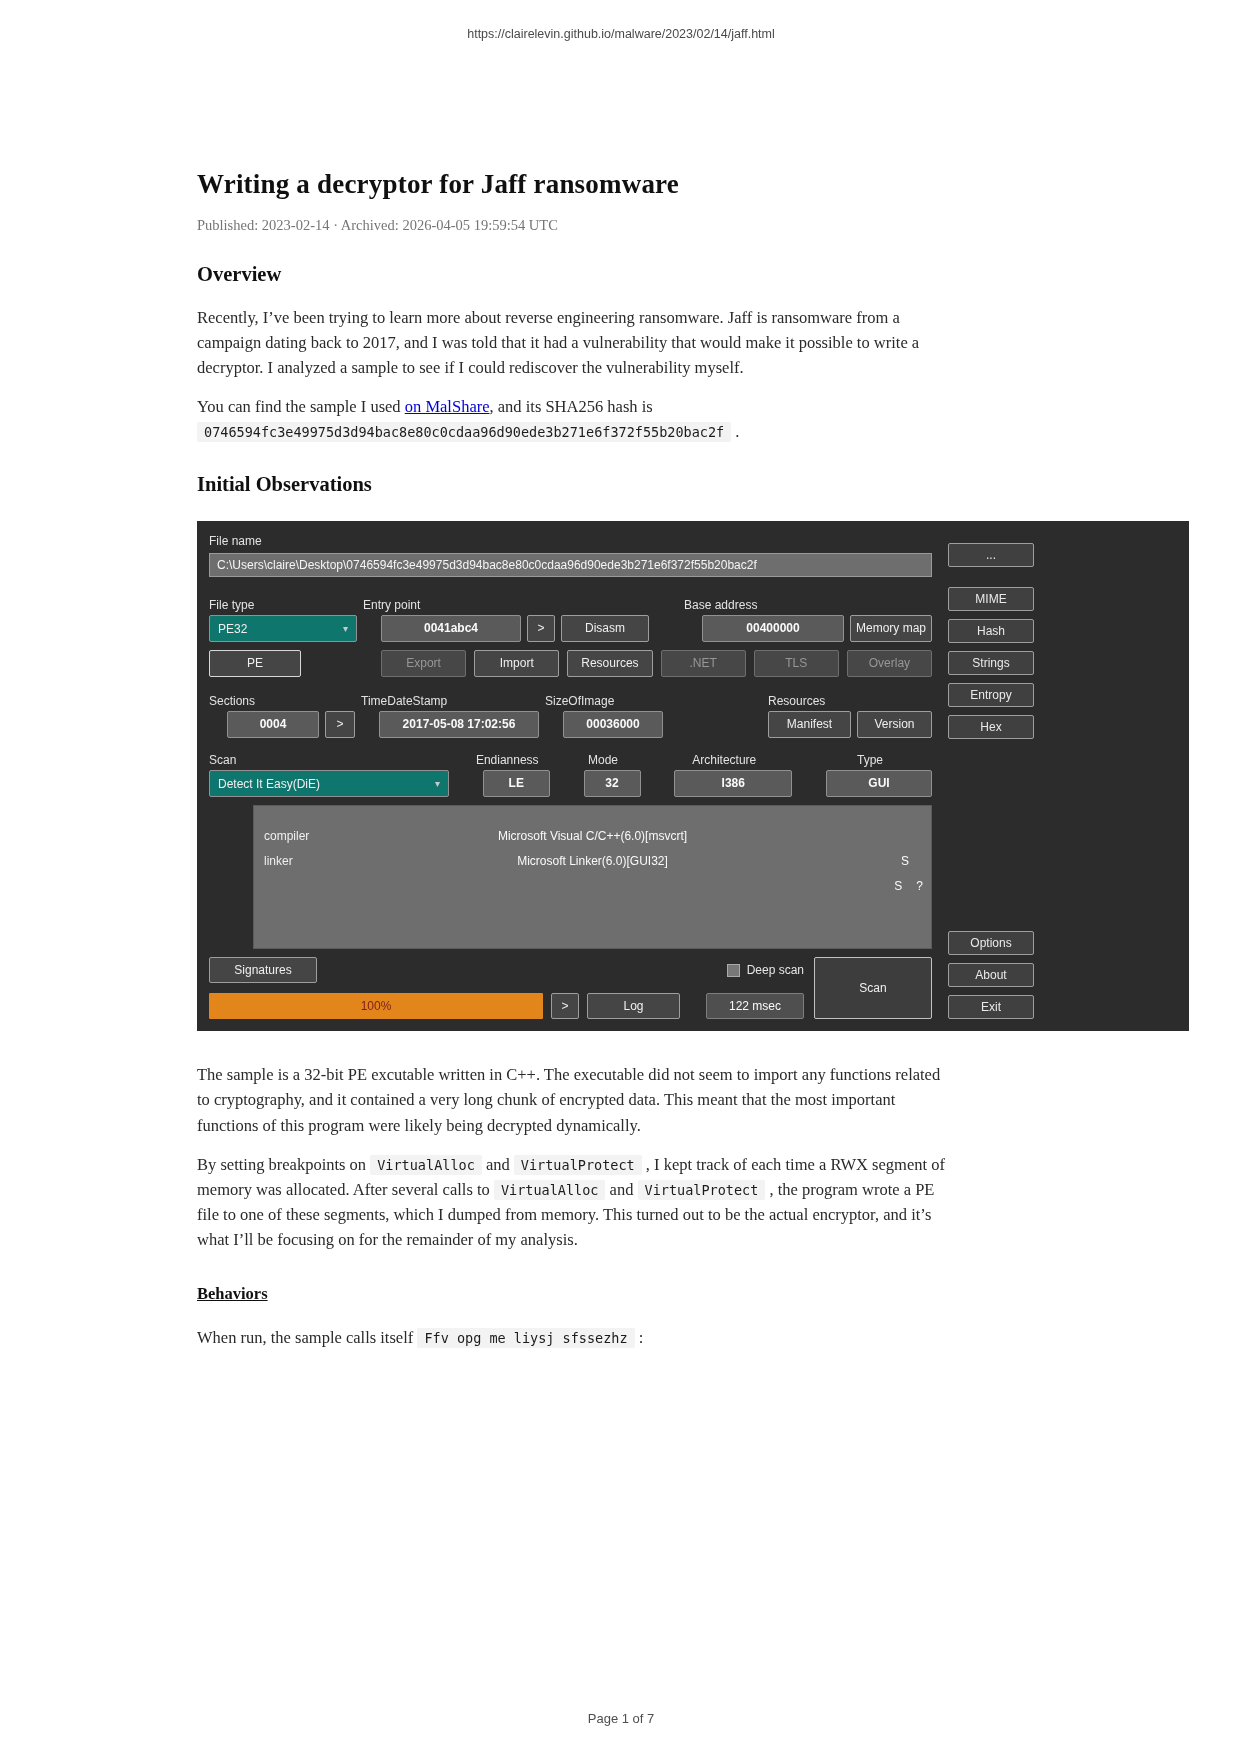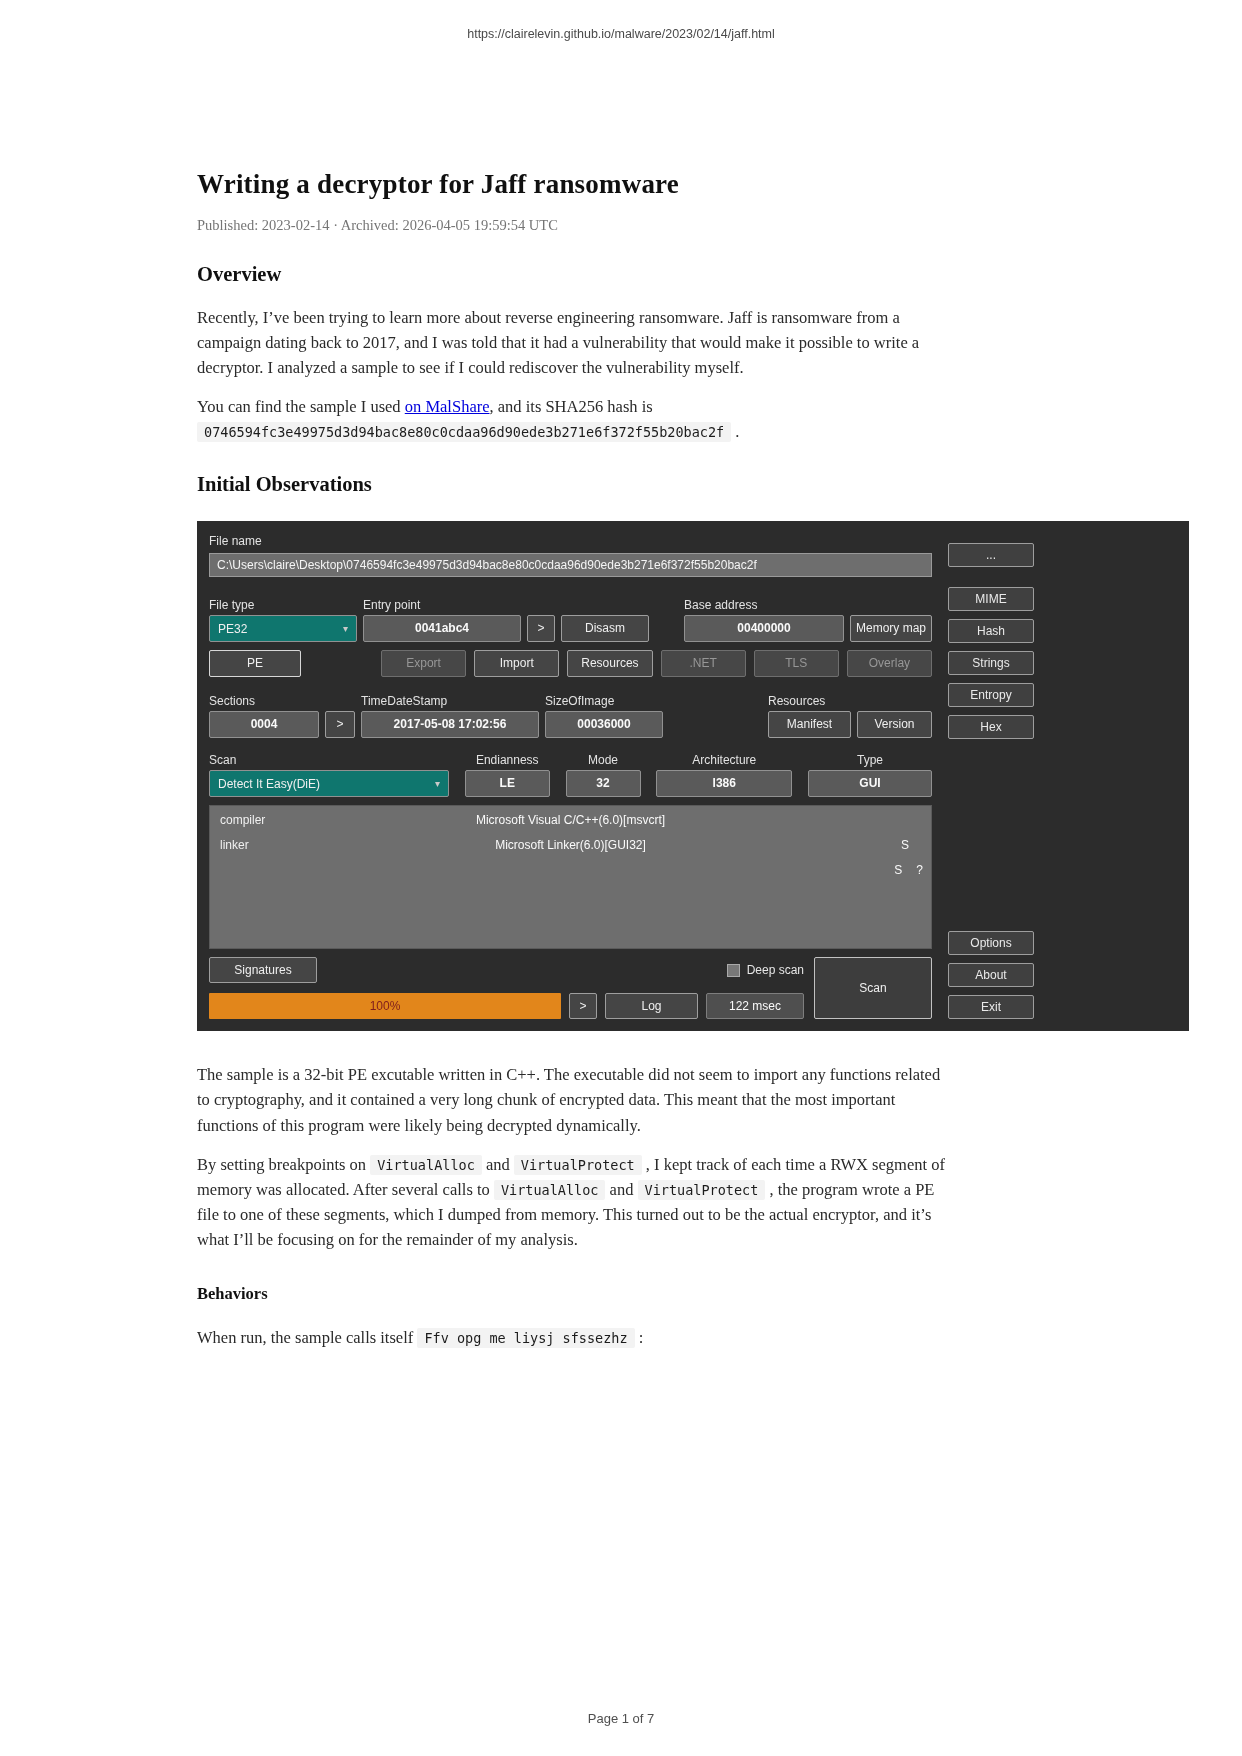--- a/index.html
+++ b/index.html
@@ -15,21 +15,21 @@
   }
   .ftr {
     position:absolute; bottom:30px; left:0; width:100%; text-align:center;
     font-family:"Liberation Sans", sans-serif; font-size:13px; color:#4f4f4f;
   }
   
   .main { margin-left:197px; width:860px; }
   h1.title { margin-top:128px; font-size:27px; font-weight:bold; color:#101010; letter-spacing:.2px; }
   .meta { margin-top:17px; font-size:14.5px; color:#757575; }
   h2.h2 { margin-top:29px; font-size:20.5px; font-weight:bold; color:#101010; }
-  h3.h3 { margin-top:32px; font-size:16.5px; font-weight:bold; color:#101010; }
+  h3.h3 { margin-top:32px; font-size:16.5px; font-weight:bold; color:#101010;text-decoration:underline; }
   p.body { margin-top:19px; width:755px; font-size:16.5px; line-height:1.52; color:#2a2a2a; }
   p.body + p.body { margin-top:14px; }
   a.lnk { color:#0000dd; text-decoration:underline; cursor:pointer; }
   code.inl {
     font-family:"DejaVu Sans Mono", monospace; font-size:13.5px; color:#1c1c1c;
     background:#f3f3f3; padding:2px 7px; border-radius:2px; white-space:nowrap;
   }
   
   .die {
     margin-top:25px; width:992px; height:510px; background:#2c2c2c;
@@ -44,21 +44,21 @@
     border:1px solid #9a9a9a; color:#f5f5f5; padding:0 7px; font-size:12px;
     white-space:nowrap; overflow:hidden;
   }
   .dbtn {
     height:27px; line-height:25px; background:#454545; border:1px solid #9e9e9e;
     border-radius:2px; text-align:center; color:#efefef; white-space:nowrap; overflow:hidden;
   }
   .dbtn.dis { color:#979797; border-color:#6e6e6e; background:#474747; }
   .dval {
     height:27px; line-height:25px; background:#5a5a5a; border:1px solid #919191;
-    border-radius:2px; text-align:center; font-weight:bold; color:#fafafa; white-space:nowrap;
+    border-radius:2px; text-align:center; font-weight:bold; color:#fafafa; white-space:nowrap;margin-left:18px;
   }
   .ddd {
     height:27px; background:#0f766e; border:1px solid #919191; border-radius:2px;
     display:flex; align-items:center; justify-content:space-between; padding:0 8px;
     color:#f0f0f0; white-space:nowrap;
   }
   .ddd .arr { font-size:10px; color:#c9c9c9; }
   
   .g2 { display:grid; grid-template-columns:148px 158px 28px 88px 1fr 160px 82px; column-gap:6px; }
   .g2.lbls { margin-top:20px; } .g2.ctls { margin-top:2px; }
@@ -73,21 +73,21 @@
   .g4 { display:grid; grid-template-columns:110px 30px 178px 118px 1fr 83px 75px; column-gap:6px; }
   .g4.lbls { margin-top:16px; } .g4.ctls { margin-top:2px; }
   .s12{grid-column:1 / span 2;} .s67{grid-column:6 / span 2;} .g4c3{grid-column:3;} .g4c4{grid-column:4;}
   .g4c6{grid-column:6;} .g4c7{grid-column:7;}
   
   .g5 { display:grid; grid-template-columns:240px 85px 75px 136px 124px; justify-content:space-between; }
   .g5.lbls { margin-top:14px; } .g5.ctls { margin-top:2px; }
   .tc { text-align:center; }
   
   .dres {
-    margin-top:8px; flex:1; background:#6e6e6e; border:1px solid #5a5a5a; padding-top:2px;
+    margin-top:8px; flex:1; background:#6e6e6e; border:1px solid #5a5a5a; padding-top:18px;margin-left:44px;
   }
   .dres-row { position:relative; height:25px; line-height:25px; text-align:center; color:#fafafa; }
   .dres-row .k { position:absolute; left:10px; color:#f0f0f0; }
   .dres-row .fl { position:absolute; right:8px; display:flex; gap:14px; width:40px; justify-content:flex-end; }
   
   .dbot { margin-top:8px; display:flex; gap:10px; }
   .dbot-l { flex:1; display:flex; flex-direction:column; gap:10px; }
   .rowA { display:flex; align-items:center; height:26px; }
   .rowA .sig { width:108px; height:26px; line-height:24px; }
   .dscan-chk { margin-left:auto; display:flex; align-items:center; gap:7px; }

